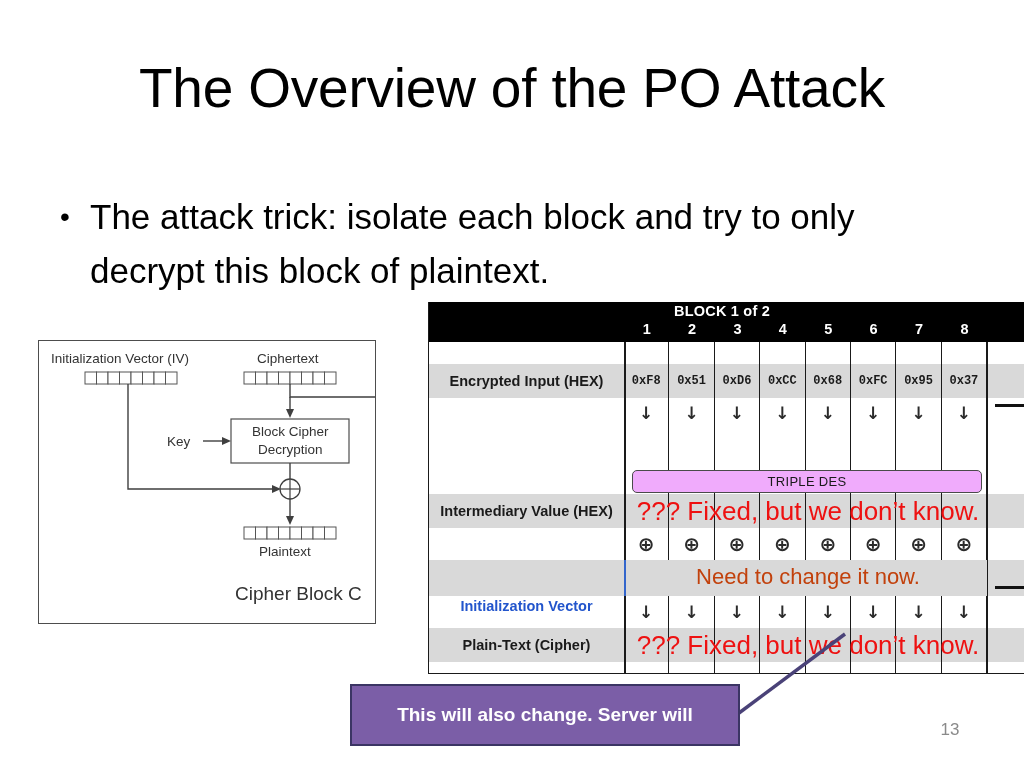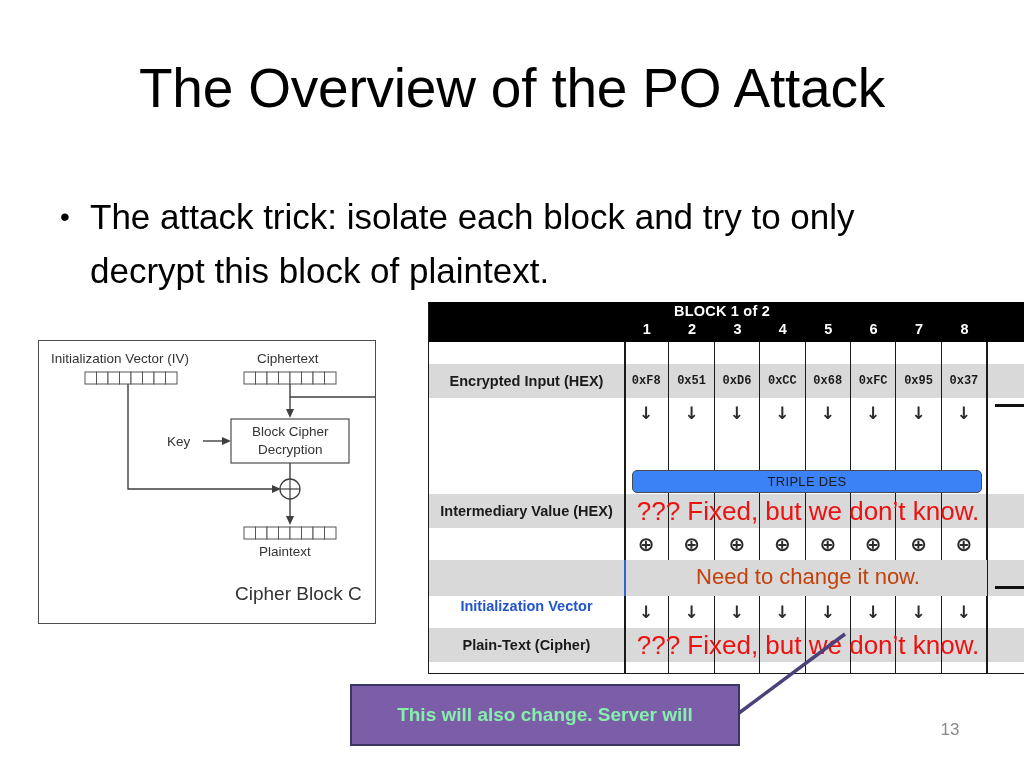--- a/index.html
+++ b/index.html
@@ -232,21 +232,21 @@
 
   
   #tripledes-bar {
     position: absolute;
     left: 203px;
     top: 128px;
     width: 350px;
     height: 23px;
     border: 1.6px solid #4a4a4a;
     border-radius: 5px;
-    background: #3b82f6;
+    background: #f0abfc;
     display: flex;
     align-items: center;
     justify-content: center;
     font-size: 13px;
     color: #1a1a1a;
     letter-spacing: 0.3px;
     box-sizing: border-box;
   }
 
   
@@ -288,21 +288,21 @@
     top: 684px;
     width: 390px;
     height: 62px;
     background: #7b5ea7;
     border: 2px solid #3b3564;
     box-sizing: border-box;
     display: flex;
     flex-direction: row;
     align-items: center;
     justify-content: center;
-    color: #86efac;
+    color: #ffffff;
     font-size: 19px;
     font-weight: bold;
     line-height: 28px;
     text-align: center;
   }
 
   
   #page-number {
     position: absolute;
     left: 930px;

